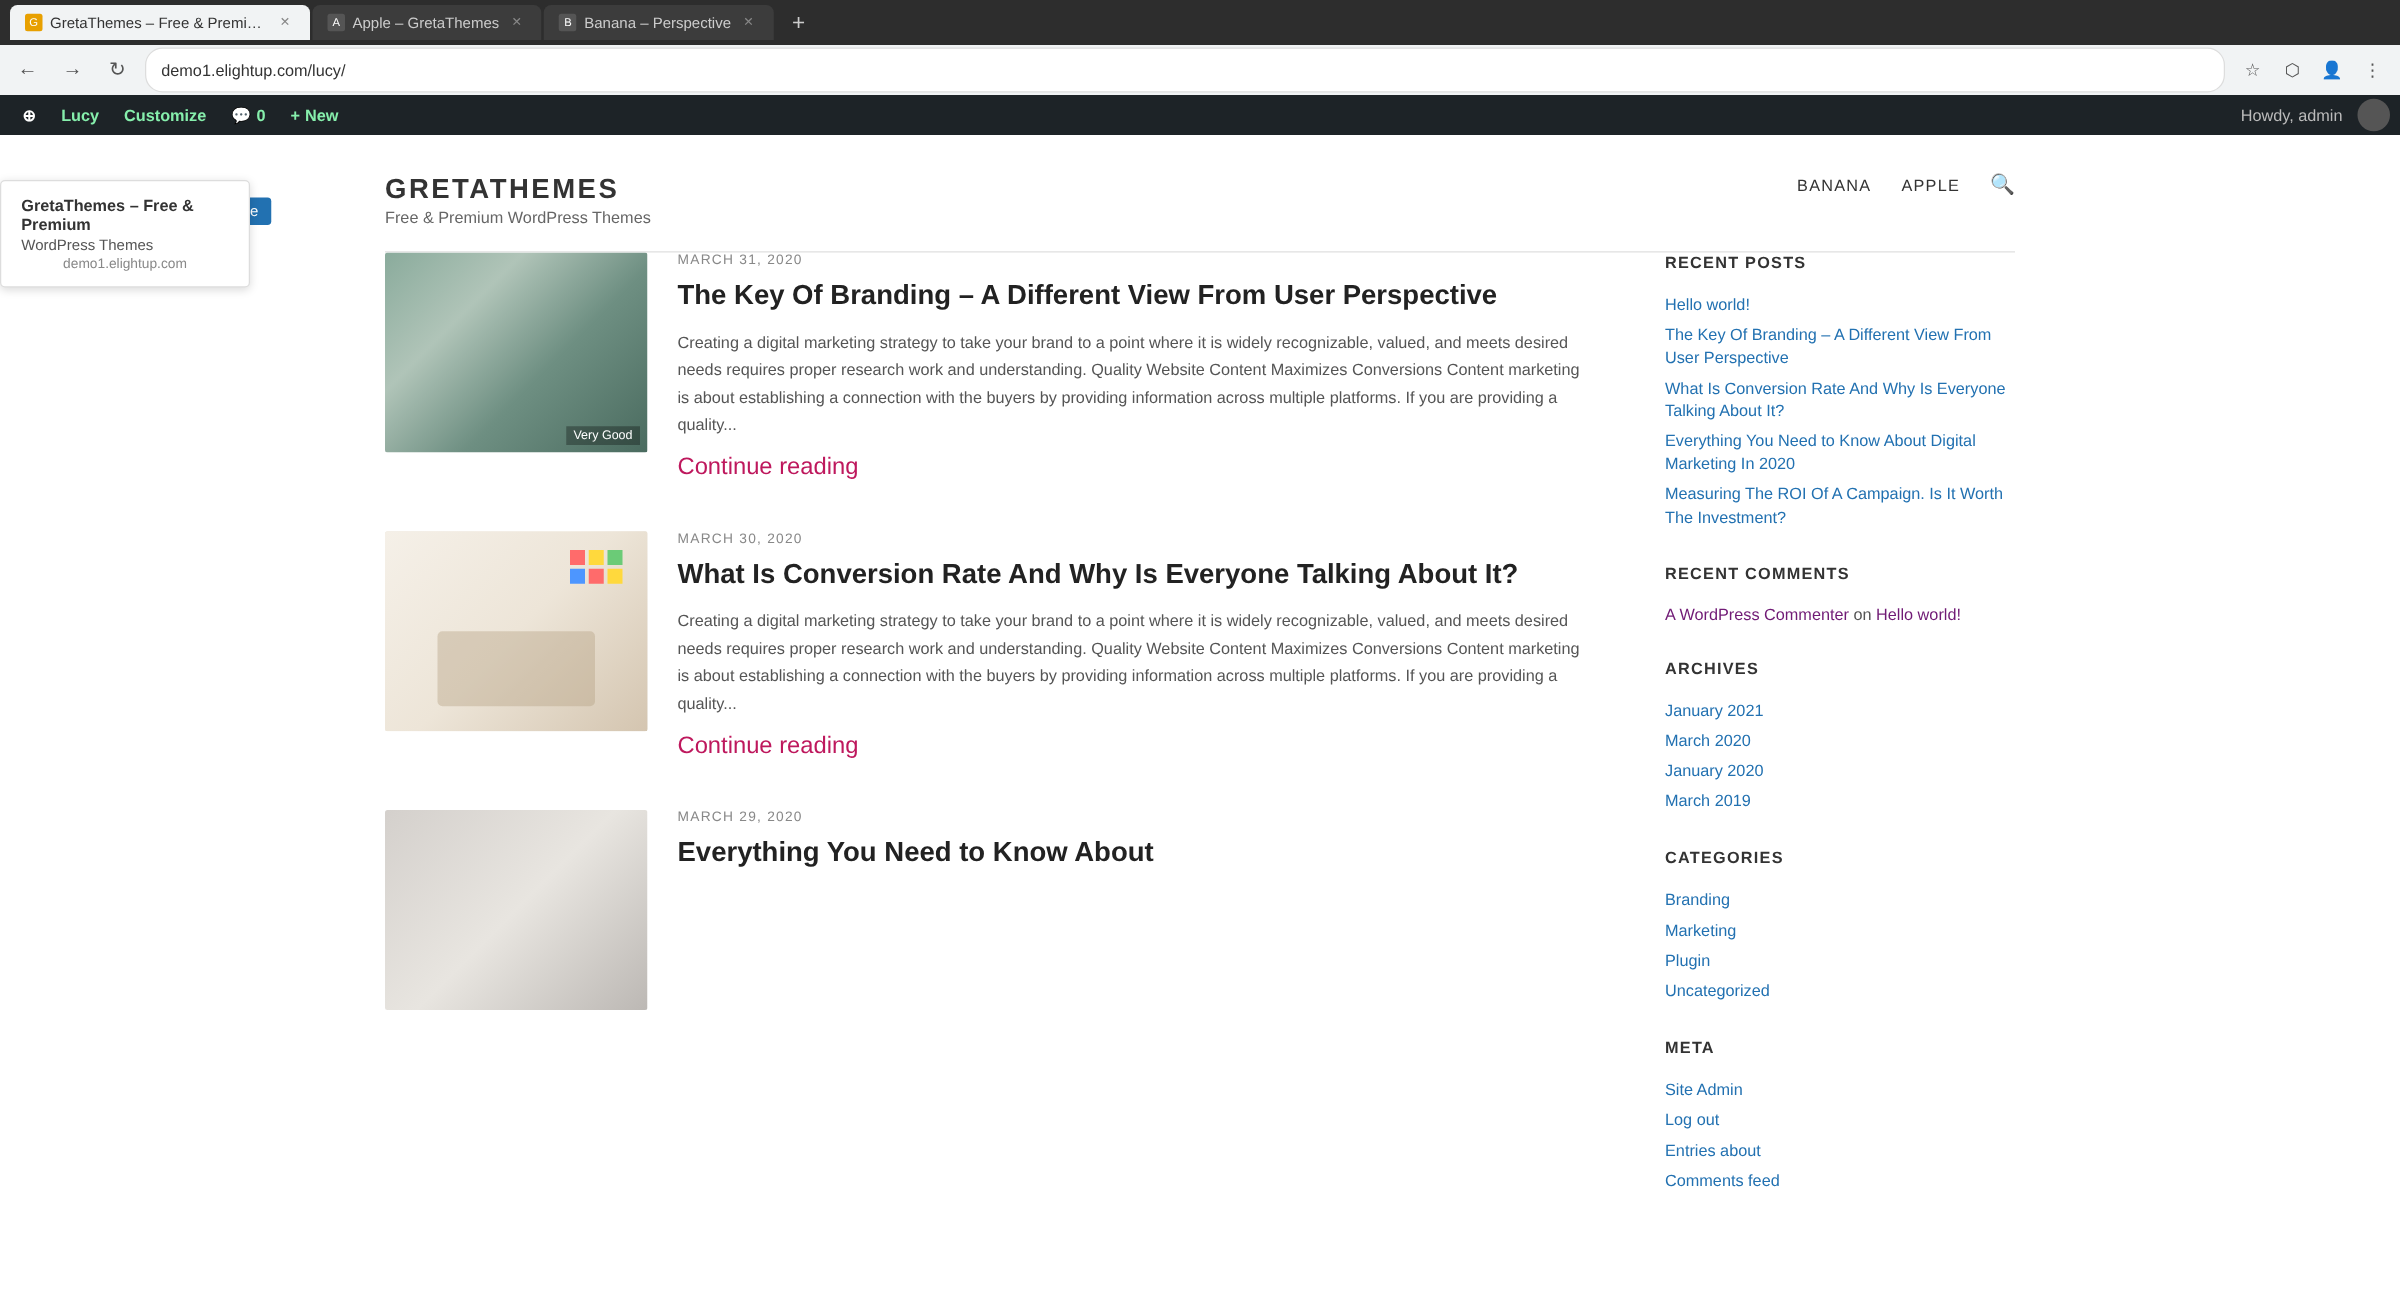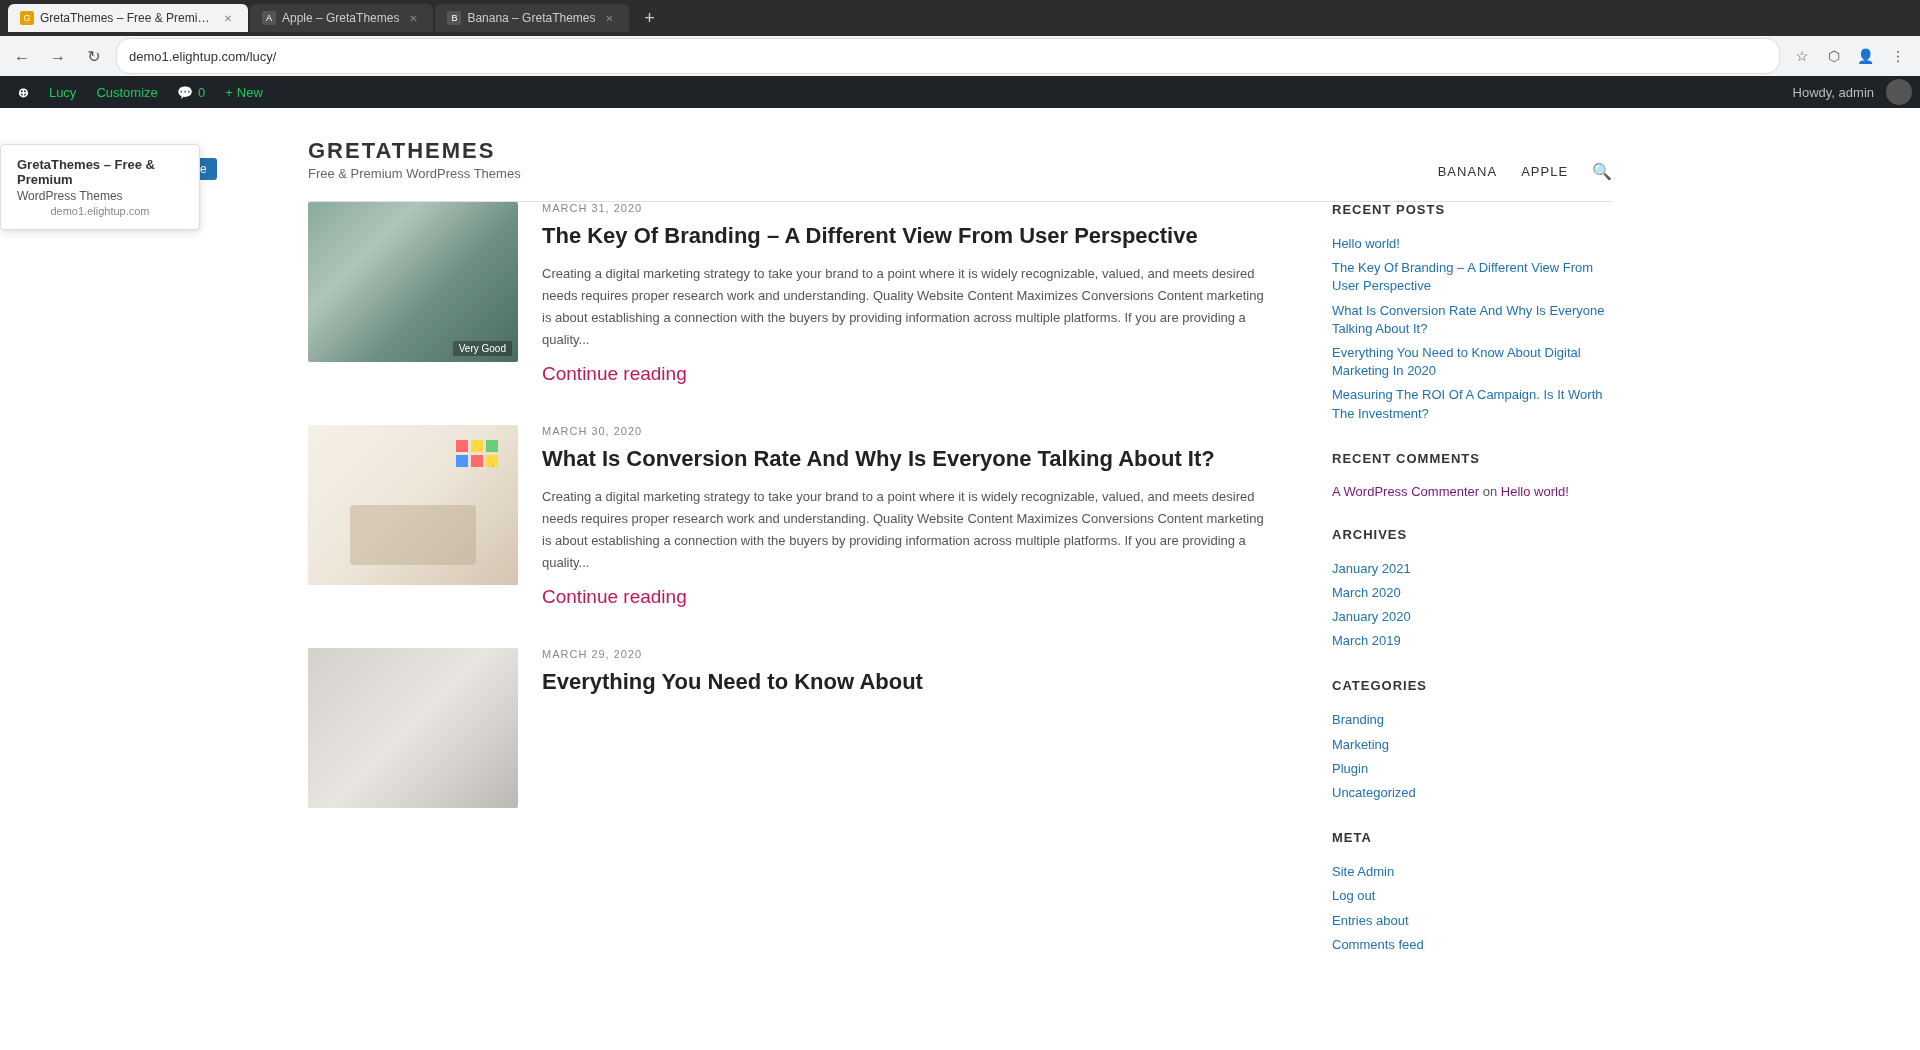--- a/index.html
+++ b/index.html
@@ -127,21 +127,22 @@
       color: #bbb;
       font-size: 13px;
     }
     .wp-admin-bar-item {
       padding: 0 10px;
       height: 32px;
       display: flex;
       align-items: center;
       gap: 4px;
       cursor: pointer;
-      color: #22c55e;
+      color: #86efac;
+      font-weight: bold;
     }
     .wp-admin-bar-item.wp-logo { color: #fff; font-weight: bold; }
     .wp-admin-bar-right {
       margin-left: auto;
       display: flex;
       align-items: center;
       gap: 4px;
     }
     .howdy { color: #bbb; padding: 0 8px; }
     .wp-avatar {
@@ -183,21 +184,21 @@
 
     
     .site-wrapper {
       width: 1920px;
       background: #fff;
     }
 
     .site-header {
       padding: 30px 308px 20px;
       display: flex;
-      align-items: flex-end;
+      align-items: flex-start;
       justify-content: space-between;
     }
     .site-title {
       font-size: 22px;
       font-weight: bold;
       letter-spacing: 2px;
       color: #333;
     }
     .site-tagline {
       font-size: 13px;
@@ -359,21 +360,21 @@
       <span class="tab-title">GretaThemes – Free &amp; Premium...</span>
       <span class="tab-close">✕</span>
     </div>
     <div class="tab">
       <span class="tab-favicon" style="background:#555; color:#fff; font-size:9px; display:flex;align-items:center;justify-content:center;">A</span>
       <span class="tab-title">Apple – GretaThemes</span>
       <span class="tab-close">✕</span>
     </div>
     <div class="tab">
       <span class="tab-favicon" style="background:#555; color:#fff; font-size:9px; display:flex;align-items:center;justify-content:center;">B</span>
-      <span class="tab-title">Banana – GretaThemes</span>
+      <span class="tab-title">Banana – Perspective</span>
       <span class="tab-close">✕</span>
     </div>
     <div class="new-tab-btn">+</div>
   </div>
 
   <div class="address-bar">
     <div class="nav-btn">←</div>
     <div class="nav-btn">→</div>
     <div class="nav-btn">↻</div>
     <div class="url-bar">

